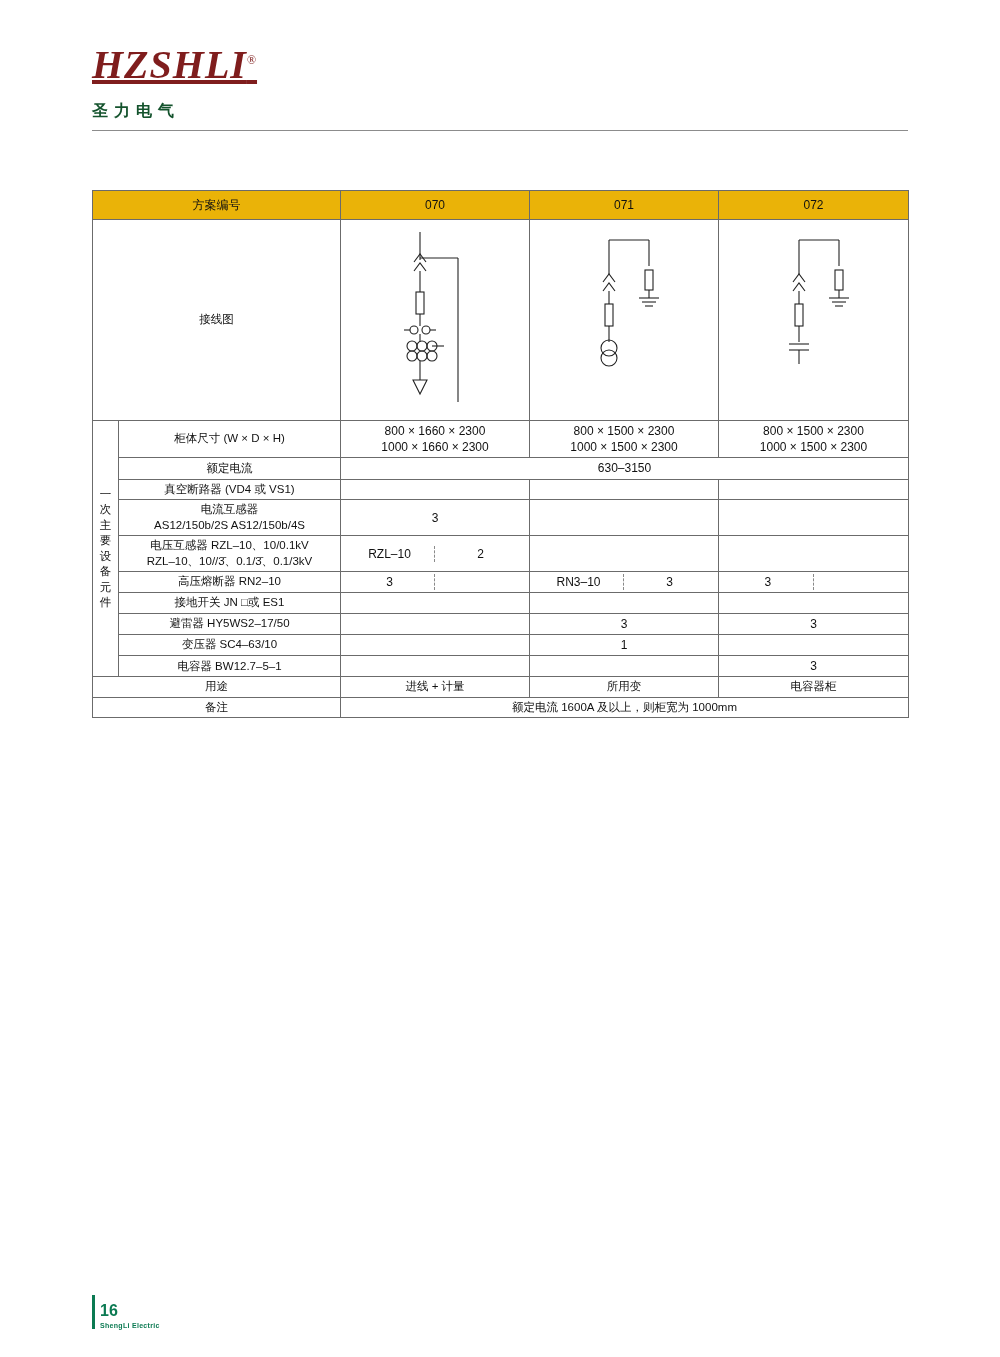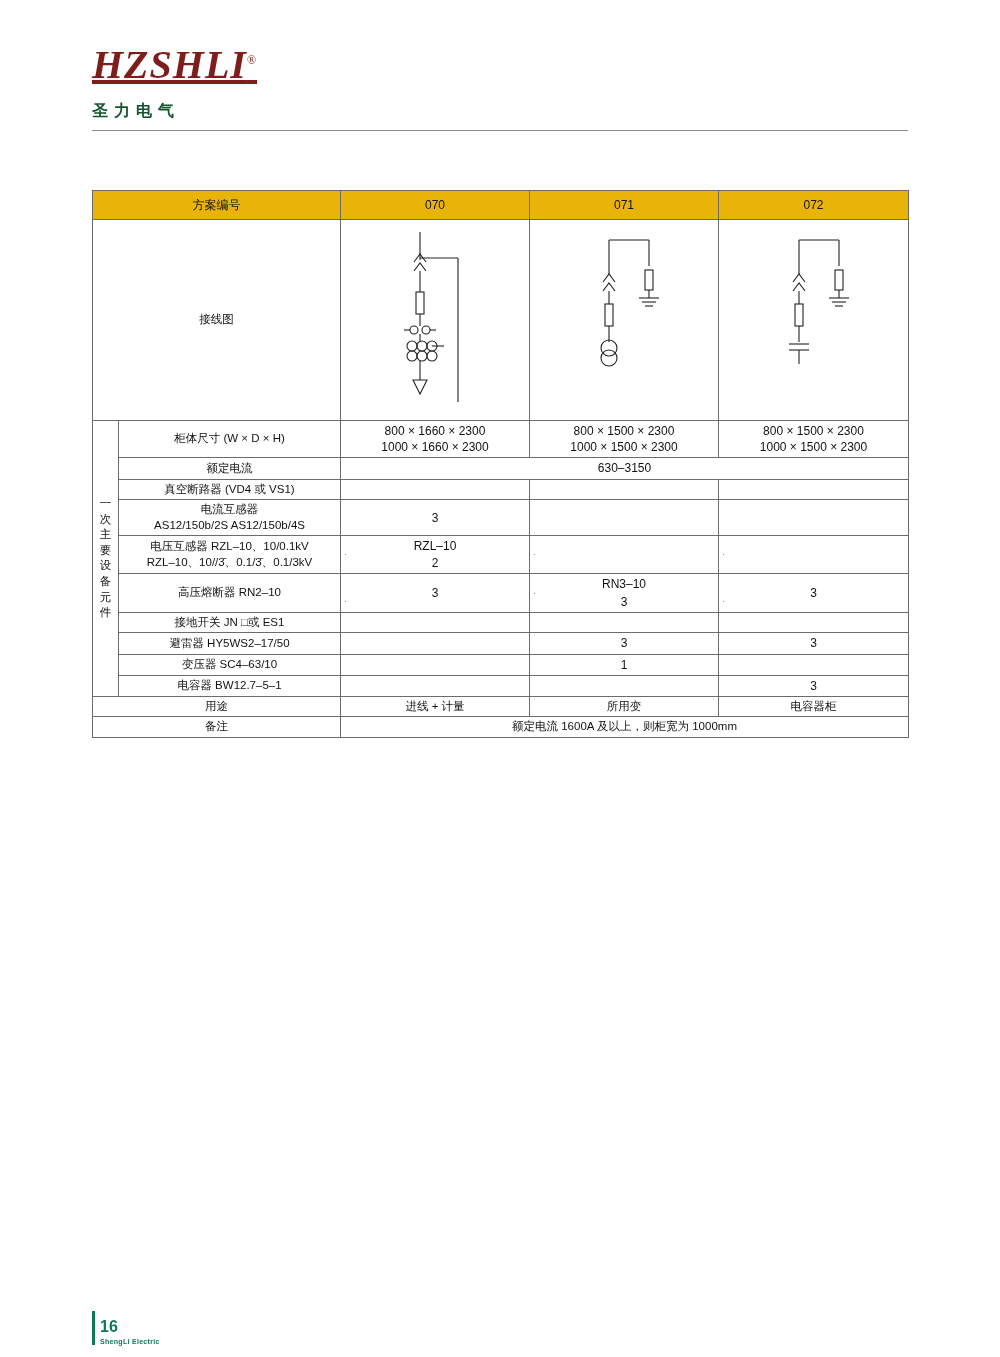--- a/index.html
+++ b/index.html
@@ -106,36 +106,35 @@
   .dim {
     font-size: 12px;
     line-height: 1.5;
     border-radius: 11px;
   }
   .cellsplit {
     display: flex;
     align-items: center;
     justify-content: space-around;
     height: 100%;
-    flex-direction: column;
   }
   .cellsplit > div {
     flex: 1;
   }
   .cellsplit .divider {
     flex: 0 0 1px;
     border-left: 1px dashed #8a8a8a;
     align-self: stretch;
   }
 
   
   .footer {
     position: absolute;
     left: 92px;
-    bottom: 12px;
+    bottom: 28px;
   }
   .footer-bar {
     position: absolute;
     left: 0px;
     bottom: 0px;
     width: 3px;
     height: 34px;
     background: #0b7a52;
   }
   .page-no {

